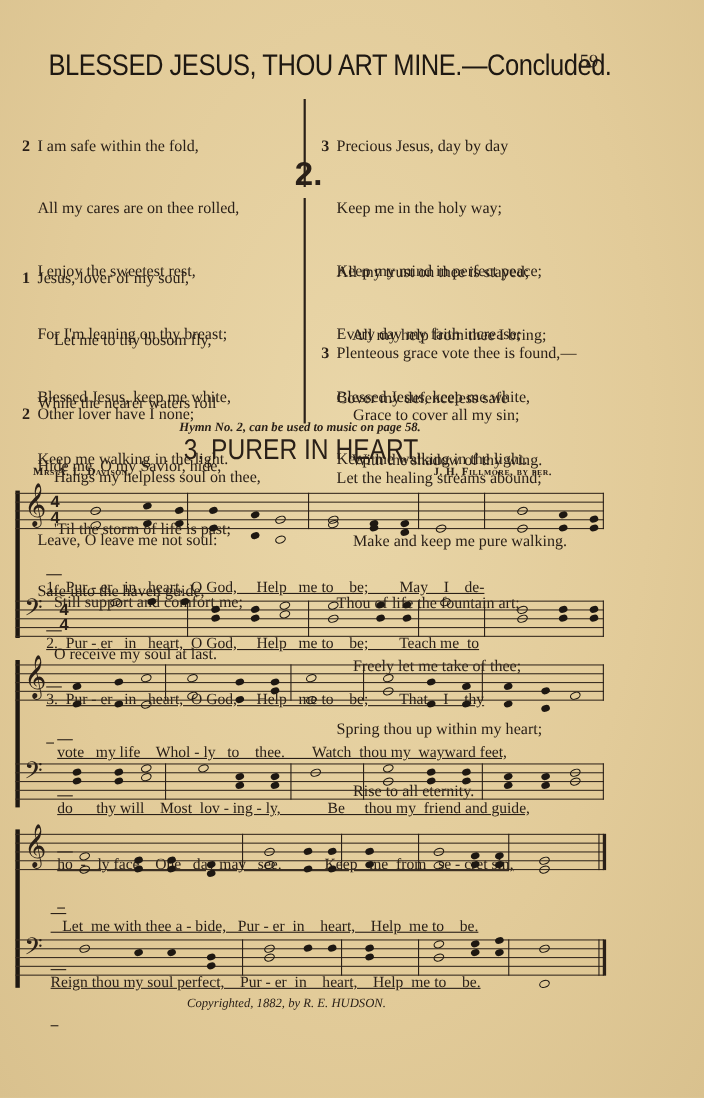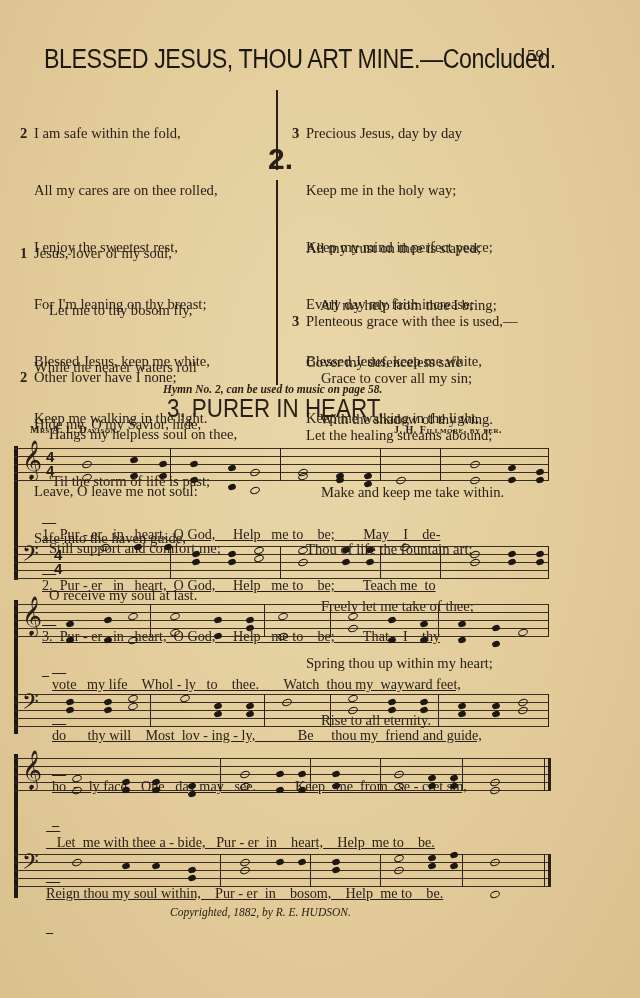--- a/index.html
+++ b/index.html
@@ -92,24 +92,24 @@
 </div>
 
 <div class="abs verse" style="left:306px; top:201px;">
   <span class="line">All my trust on thee is stayed;</span>
   <span class="line indent1">All my help from thee I bring;</span>
   <span class="line">Cover my defenceless safe</span>
   <span class="line indent1">With the shadow of thy wing.</span>
 </div>
 
 <div class="abs verse" style="left:292px; top:274px;">
-  <span class="line"><span class="num">3</span><span>Plenteous grace with thee is used,—</span></span>
+  <span class="line"><span class="num">3</span><span>Plenteous grace vote thee is found,—</span></span>
   <span class="line indent2">Grace to cover all my sin;</span>
   <span class="line indent1">Let the healing streams abound;</span>
-  <span class="line indent2">Make and keep me take within.</span>
+  <span class="line indent2">Make and keep me pure walking.</span>
   <span class="line indent1">Thou of life the fountain art;</span>
   <span class="line indent2">Freely let me take of thee;</span>
   <span class="line indent1">Spring thou up within my heart;</span>
   <span class="line indent2">Rise to all eternity.</span>
 </div>
 
 <div class="abs note">Hymn No. 2, can be used to music on page 58.</div>
 
 <div class="abs hymn-title">3.  PURER IN HEART.</div>
 <div class="abs credit" style="left:30px; top:424px;font-family:Liberation Serif, serif;">Mrs A. L. Davison.</div>
@@ -318,21 +318,21 @@
       <div class="note-head open" style="left:380px; top:25px;"></div>
     <div class="note-head" style="left:414px; top:17px;"></div>
       <div class="note-head" style="left:414px; top:25px;"></div>
     <div class="note-head" style="left:436px; top:17px;"></div>
       <div class="note-head" style="left:436px; top:25px;"></div>
     <div class="note-head open" style="left:476px; top:21px;"></div>
       <div class="note-head open" style="left:476px; top:29px;"></div>
   </div>
   <div class="abs lyric" style="left:32px; top:48px;">
     <div>   Let  me with thee a - bide,   Pur - er  in    heart,    Help  me to    be.</div>
-    <div>Reign thou my soul within,    Pur - er  in    bosom,    Help  me to    be.</div>
+    <div>Reign thou my soul perfect,    Pur - er  in    heart,    Help  me to    be.</div>
   </div>
   <div class="staff" style="top:102px;">
     <div class="l" style="top:0"></div>
       <div class="l" style="top:8px"></div>
       <div class="l" style="top:16px"></div>
       <div class="l" style="top:24px"></div>
       <div class="l" style="top:32px"></div>
     <div class="clef" style="left:8px; top:-3px; font-size:26px;">𝄢</div>
     <div class="bar" style="left:206px; top:0; height:33px;"></div>
     <div class="bar" style="left:296px; top:0; height:33px;"></div>

